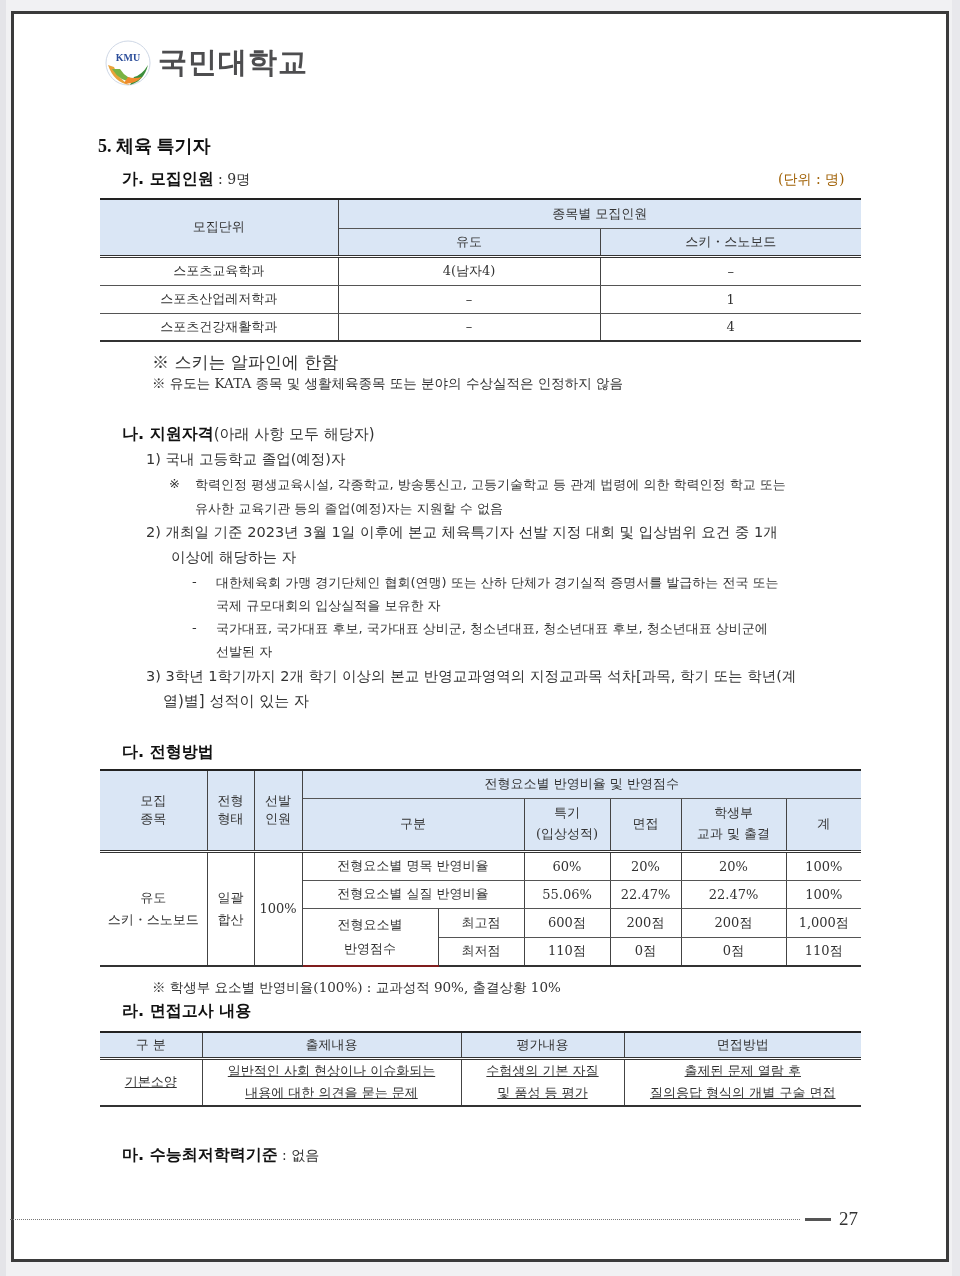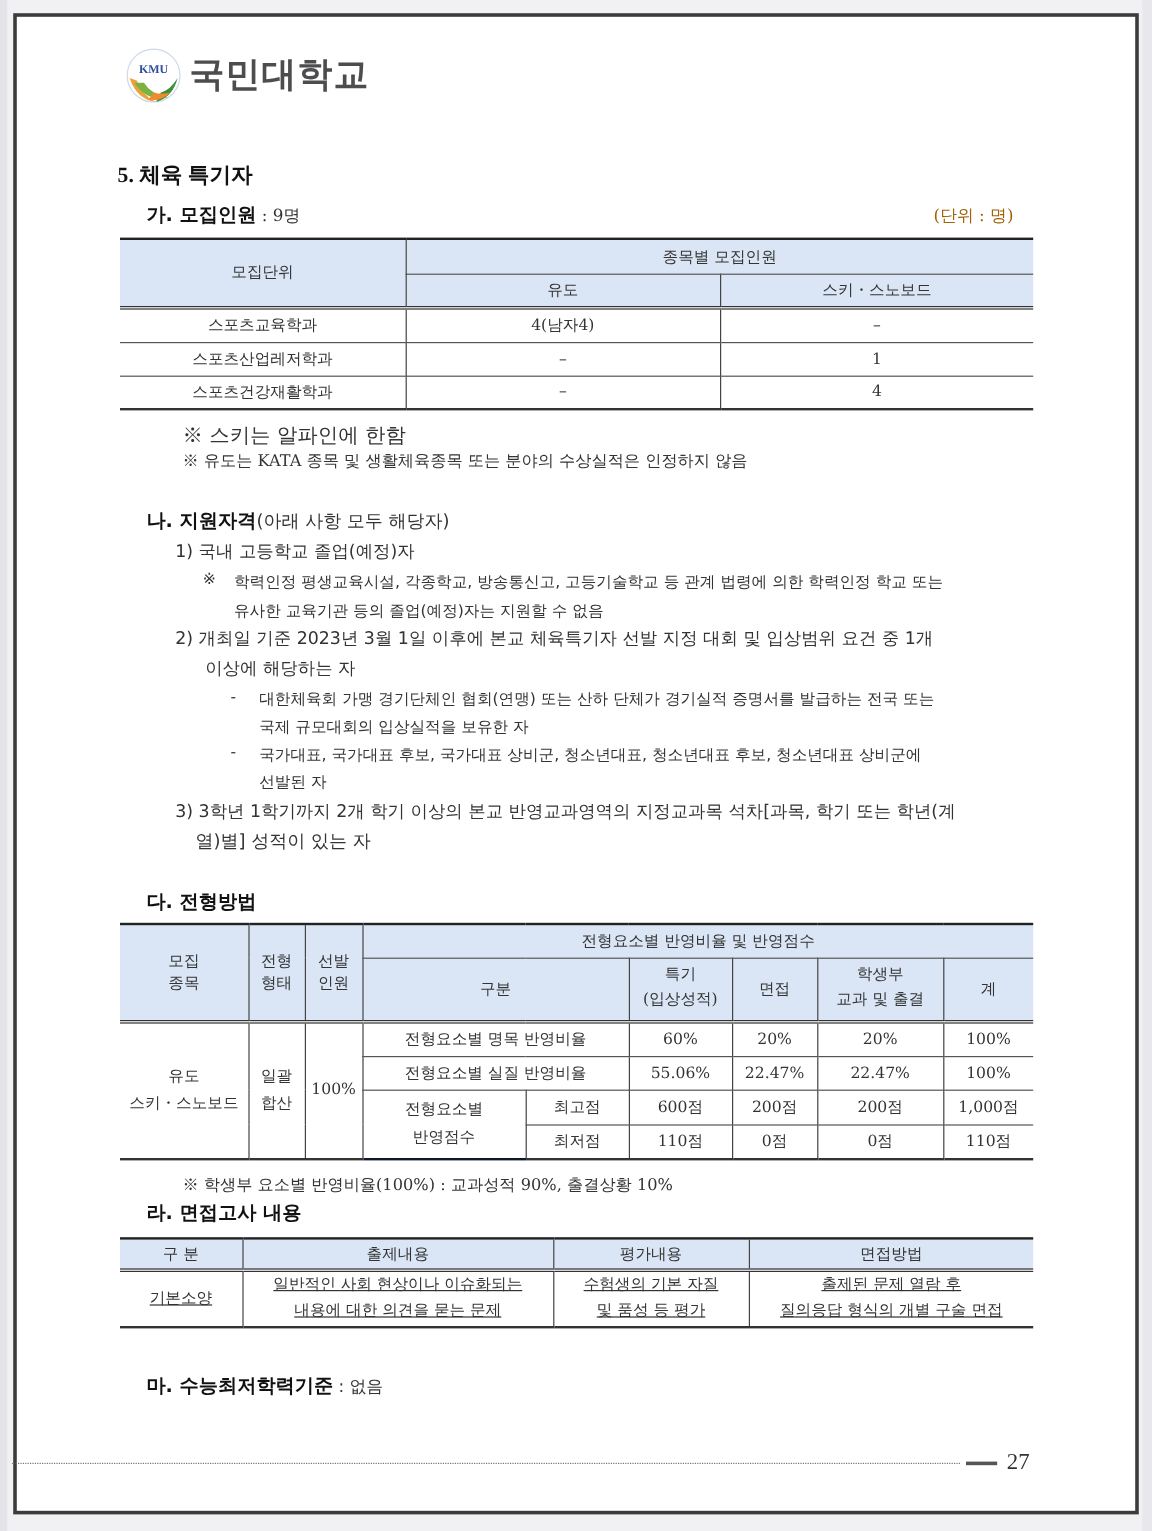--- a/index.html
+++ b/index.html
@@ -190,21 +190,21 @@
         <td>100%</td>
       </tr>
       <tr style="height:28px;">
         <td colspan="2">전형요소별 실질 반영비율</td>
         <td>55.06%</td>
         <td>22.47%</td>
         <td>22.47%</td>
         <td>100%</td>
       </tr>
       <tr style="height:29px;">
-        <td rowspan="2" style="line-height:1.8; border-bottom:2px solid #0f172a;">
+        <td rowspan="2" style="line-height:1.8; border-bottom:2px solid #7f1d1d;">
           <span>전형요소별</span><br><span>반영점수</span>
         </td>
         <td>최고점</td>
         <td>600점</td>
         <td>200점</td>
         <td>200점</td>
         <td>1,000점</td>
       </tr>
       <tr style="height:29px;">
         <td>최저점</td>

